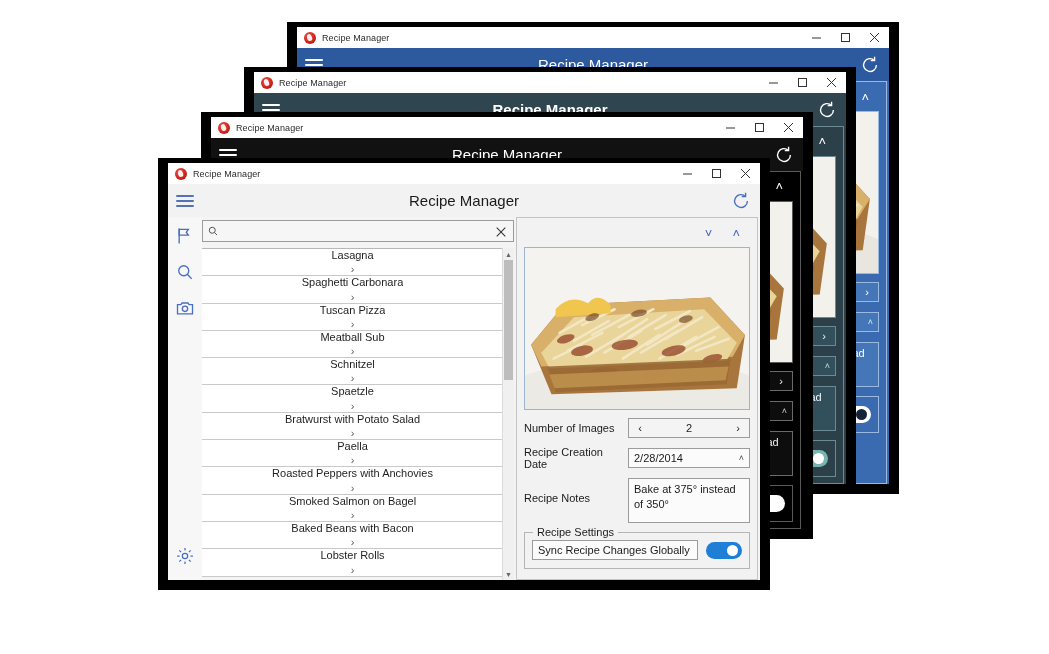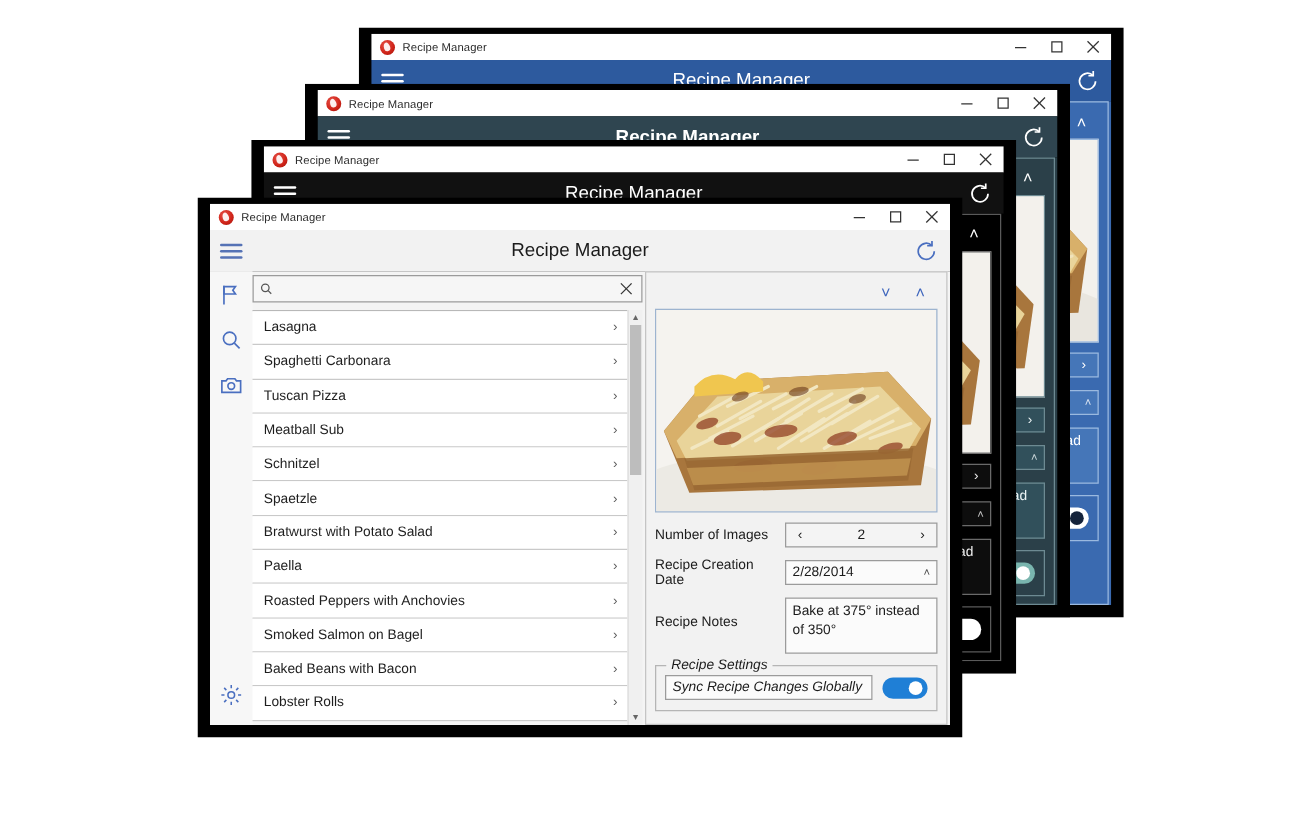--- a/index.html
+++ b/index.html
@@ -70,21 +70,21 @@
   }
   .searchbox svg { width: 12px; height: 12px; flex: none; }
   .searchinput { flex: 1; font-size: 11px; border: none; outline: none; background: transparent; padding: 0 5px; }
   .clearx { width: 14px; height: 14px; flex: none; }
 
   
   .listwrap { flex: 1; position: relative; display: flex; min-height: 0; }
   .listitems { flex: 1; min-width: 0; border-top: 1px solid #b8b8b8; }
   .litem {
     height: 27.3px; display: flex; align-items: center; padding: 0 8px 0 9px;
-    border-bottom: 1px solid #c9c9c9; font-size: 11px;
+    border-bottom: 1px solid #c9c9c9; font-size: 11px; flex-direction: column;
   }
   .litem .lbl { flex: 1; white-space: nowrap; overflow: hidden; }
   .litem .chev { font-size: 11px; opacity: .75; }
   .sbar { width: 12px; flex: none; background: #f0f0f0; position: relative; border-left: 1px solid #dcdcdc; }
   .sbar .arr { height: 12px; display: flex; align-items: center; justify-content: center; font-size: 7px; color: #666; }
   .sbar .arr.bot { position: absolute; bottom: 0; left: 0; right: 0; }
   .sthumb { position: absolute; left: 1px; right: 1px; top: 12px; height: 120px; background: #bdbdbd; }
 
   
   .detailpane { position: absolute; inset: 0 2px 0 0; border: 1px solid #c4c4c4; display: flex; flex-direction: column; padding: 5px 7px 6px 7px; }
@@ -103,21 +103,21 @@
   .spinner { height: 20px; border: 1px solid #9b9b9b; background: #f4f4f4; display: flex; align-items: center; }
   .spinner .sb { width: 22px; text-align: center; font-size: 11px; }
   .spinner .sv { flex: 1; text-align: center; font-size: 11px; }
 
   .combo { height: 20px; border: 1px solid #9b9b9b; background: #fbfbfb; display: flex; align-items: center; padding: 0 5px; font-size: 11px; }
   .combo .cv { flex: 1; }
   .combo .cc { font-size: 9px; opacity: .8; }
 
   .notes { height: 45px; border: 1px solid #9b9b9b; background: #fbfbfb; font-size: 11px; padding: 3px 5px; line-height: 1.35; overflow: hidden; }
 
-  .group { margin-top: 9px; border: 1px solid #b5b5b5; padding: 7px 7px 8px 7px; position: relative; font-style: italic; }
+  .group { margin-top: 9px; border: 1px solid #b5b5b5; padding: 7px 7px 8px 7px; position: relative; }
   .grouplbl { position: absolute; top: -7px; left: 8px; background: inherit; padding: 0 4px; font-size: 11px; }
   .grouprow { display: flex; align-items: center; gap: 8px; justify-content: center; }
   .gtext { flex: 1; min-width: 0; height: 20px; border: 1px solid #9b9b9b; background: #fbfbfb; display: flex; align-items: center; padding: 0 5px; font-size: 11px; }
   .toggle { width: 36px; height: 17px; border-radius: 9px; position: relative; flex: none; }
   .toggle i { position: absolute; top: 3px; right: 4px; width: 11px; height: 11px; border-radius: 50%; display: block; }
 
   
   .t-light .apphdr { background: #f2f2f2; color: #1b1b1b; }
   .t-light .apptitle { color: #1b1b1b; }
   .t-light .hamb { color: #5572b5; }

